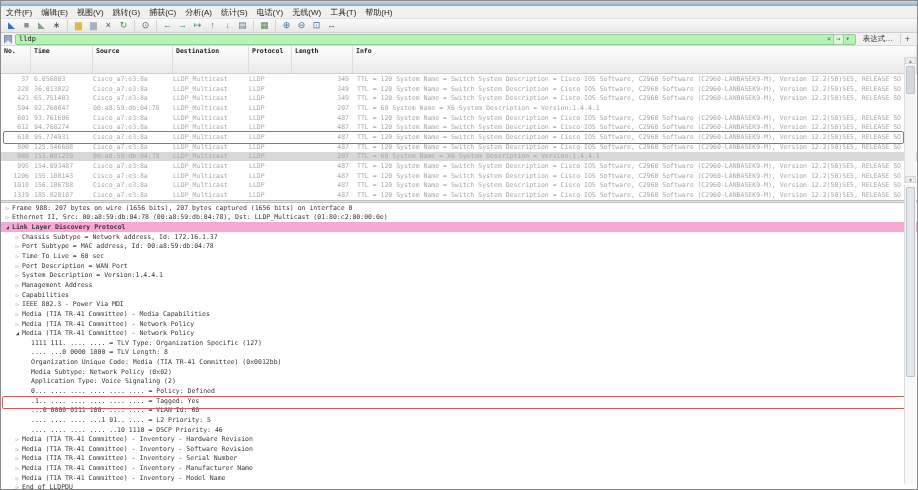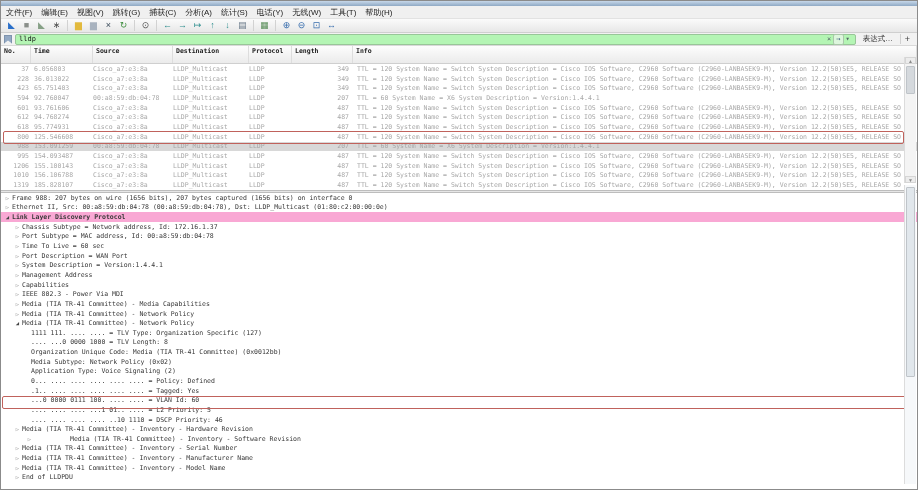--- a/index.html
+++ b/index.html
@@ -20,21 +20,21 @@
              clip-path:polygon(0 0,100% 0,100% 100%,50% 68%,0 100%); }
   .filter-field{ flex:1; height:11px; background:#b4f5b4; border:1px solid #98c698; border-radius:2px;
                  display:flex; align-items:center; font:7px "DejaVu Sans Mono", monospace;
                  color:#111; padding:0 3px; }
   .filter-text{ flex:1; }
   .ff-btn{ font-size:7px; color:#566; padding:0 2px; line-height:9px; }
   .ff-apply{ border:1px solid #aac8aa; border-radius:2px; background:#ddf6dd; color:#357; }
   .expr-btn{ font-size:7.5px; color:#333; padding:0 4px; white-space:nowrap; }
   .plus-btn{ font-size:9px; color:#444; padding:0 4px; border-left:1px solid #d0d0d0; }
 
-  .pl-header{ height:18px; display:flex; background:linear-gradient(#fdfdfd,#ebebeb);
+  .pl-header{ height:28px; display:flex; background:linear-gradient(#fdfdfd,#ebebeb);
               border-bottom:1px solid #cfcfcf; font:bold 6.5px "DejaVu Sans Mono", monospace;
               color:#222; }
   .pl-header>span{ border-right:1px solid #dddddd; padding:1px 0 0 3px; overflow:hidden; }
   .pl-body{ position:relative; height:126px; overflow:hidden; background:#fff; }
   .pl-row{ display:flex; height:9.7px; font:6.5px "DejaVu Sans Mono", monospace; color:#a8a8a8;
            white-space:nowrap; align-items:center; }
   .pl-row.selected{ background:#d8d8d8; }
   .c-no{ width:30px; text-align:right; padding-right:2px; }
   .c-time{ width:62px; padding-left:3px; }
   .c-src{ width:80px; }
@@ -391,21 +391,21 @@
   <div class="dt-row" style="padding-left: 30px;">
 
     <span class="dt-text">.... .... .... .... ..10 1110 = DSCP Priority: 46</span>
   </div>
 
   <div class="dt-row" style="padding-left: 12px;">
     <span class="dt-marker">▷</span>
     <span class="dt-text">Media (TIA TR-41 Committee) - Inventory - Hardware Revision</span>
   </div>
 
-  <div class="dt-row" style="padding-left: 24px; gap: 36px;">
+  <div class="dt-row" style="padding-left: 12px;">
     <span class="dt-marker">▷</span>
     <span class="dt-text">Media (TIA TR-41 Committee) - Inventory - Software Revision</span>
   </div>
 
   <div class="dt-row" style="padding-left: 12px;">
     <span class="dt-marker">▷</span>
     <span class="dt-text">Media (TIA TR-41 Committee) - Inventory - Serial Number</span>
   </div>
 
   <div class="dt-row" style="padding-left: 12px;">

